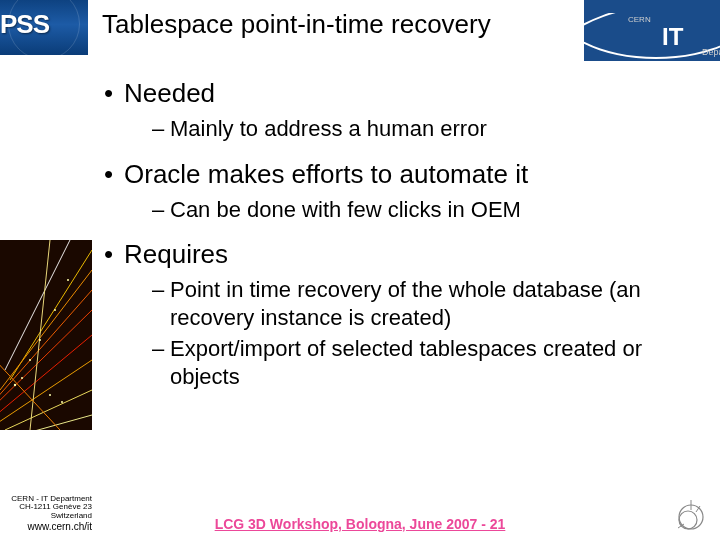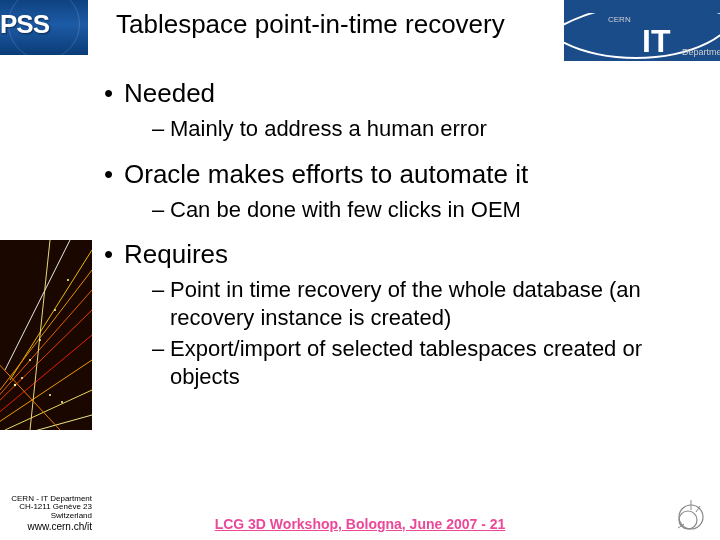--- a/index.html
+++ b/index.html
@@ -45,29 +45,29 @@
     left: 50%;
     top: 50%;
     transform: translate(-50%, -50%);
   }
   .title-area {
     flex: 1;
     background: #fff;
     height: 48px;
     display: flex;
     align-items: center;
-    padding-left: 28px;
+    padding-left: 14px;
   }
   .slide-title {
     font-size: 26px;
     color: #000;
     font-weight: normal;
   }
   .it-logo {
-    width: 156px;
+    width: 136px;
     height: 48px;
     background: #1a4c8a;
     position: relative;
     overflow: hidden;
     margin-top: 25px;
   }
   .it-swoosh {
     position: absolute;
     width: 200px;
     height: 100px;
@@ -81,21 +81,21 @@
     width: 260px;
     height: 140px;
     border-radius: 50%;
     border: 2px solid #fff;
     top: -10px;
     left: -40px;
   }
   .it-text {
     position: absolute;
     color: #fff;
-    font-size: 32px;
+    font-size: 24px;
     font-weight: bold;
     top: 10px;
     left: 78px;
   }
   .it-cern {
     position: absolute;
     color: #cfcfcf;
     font-size: 8px;
     top: 2px;
     left: 44px;

